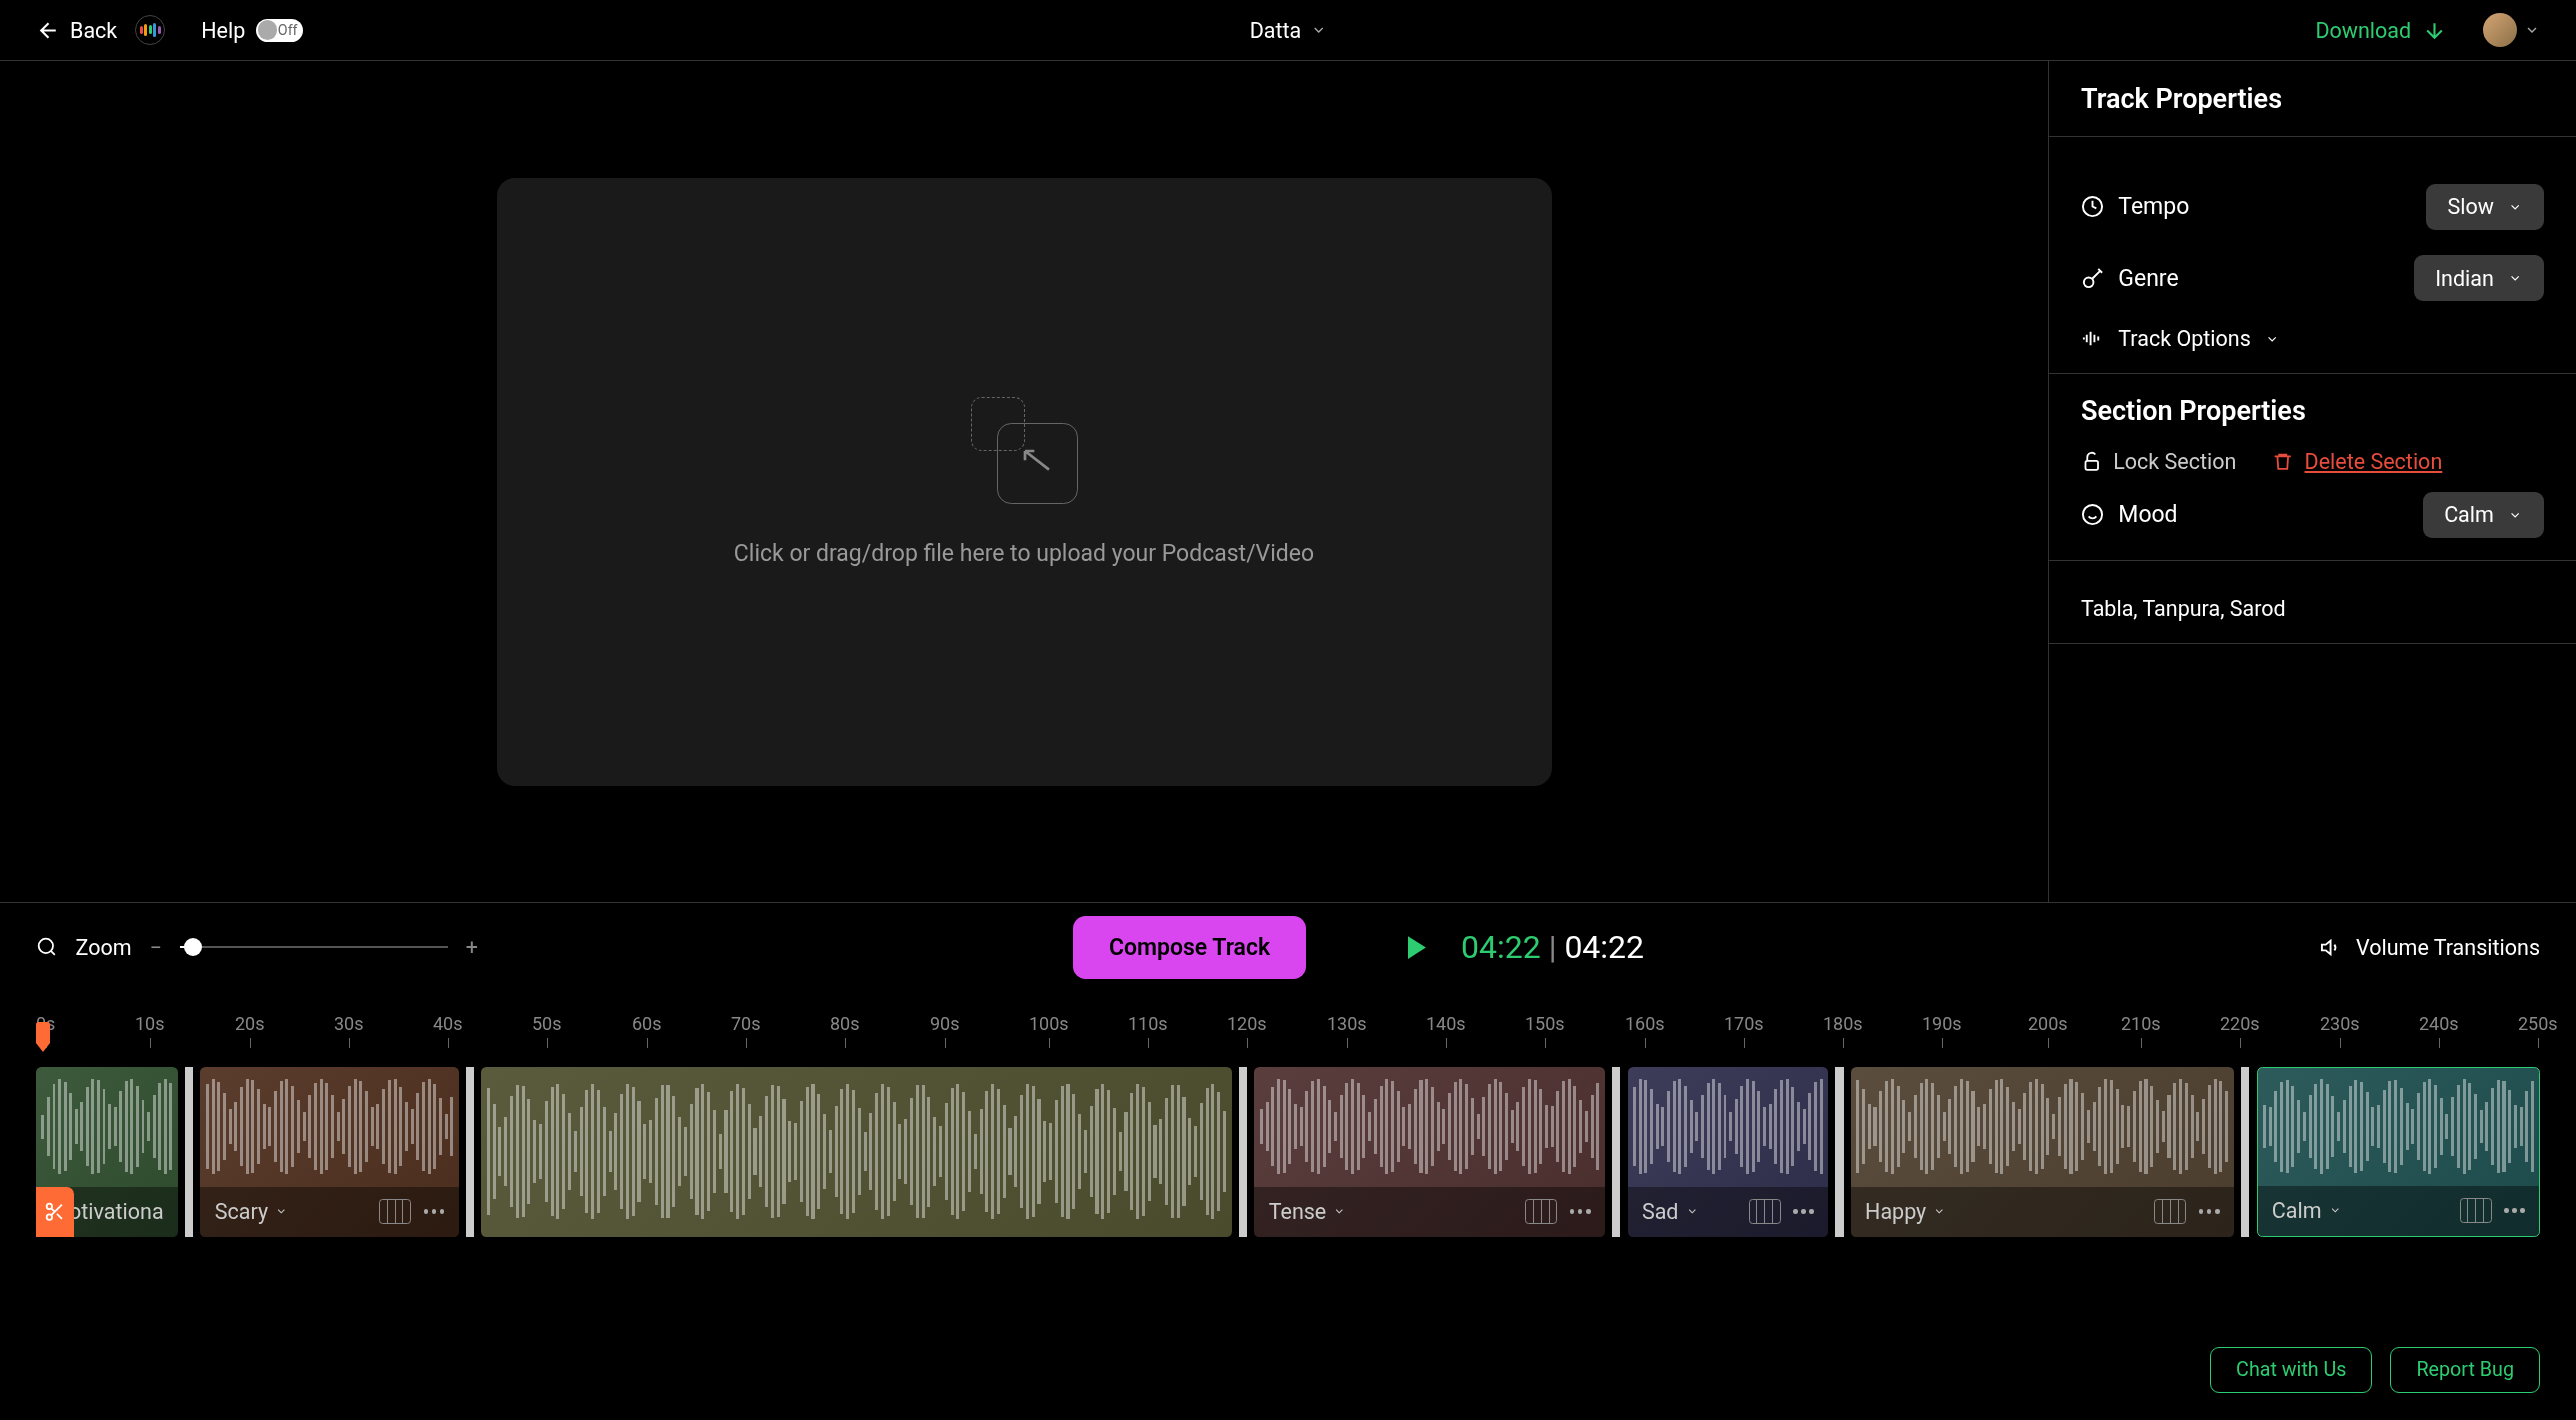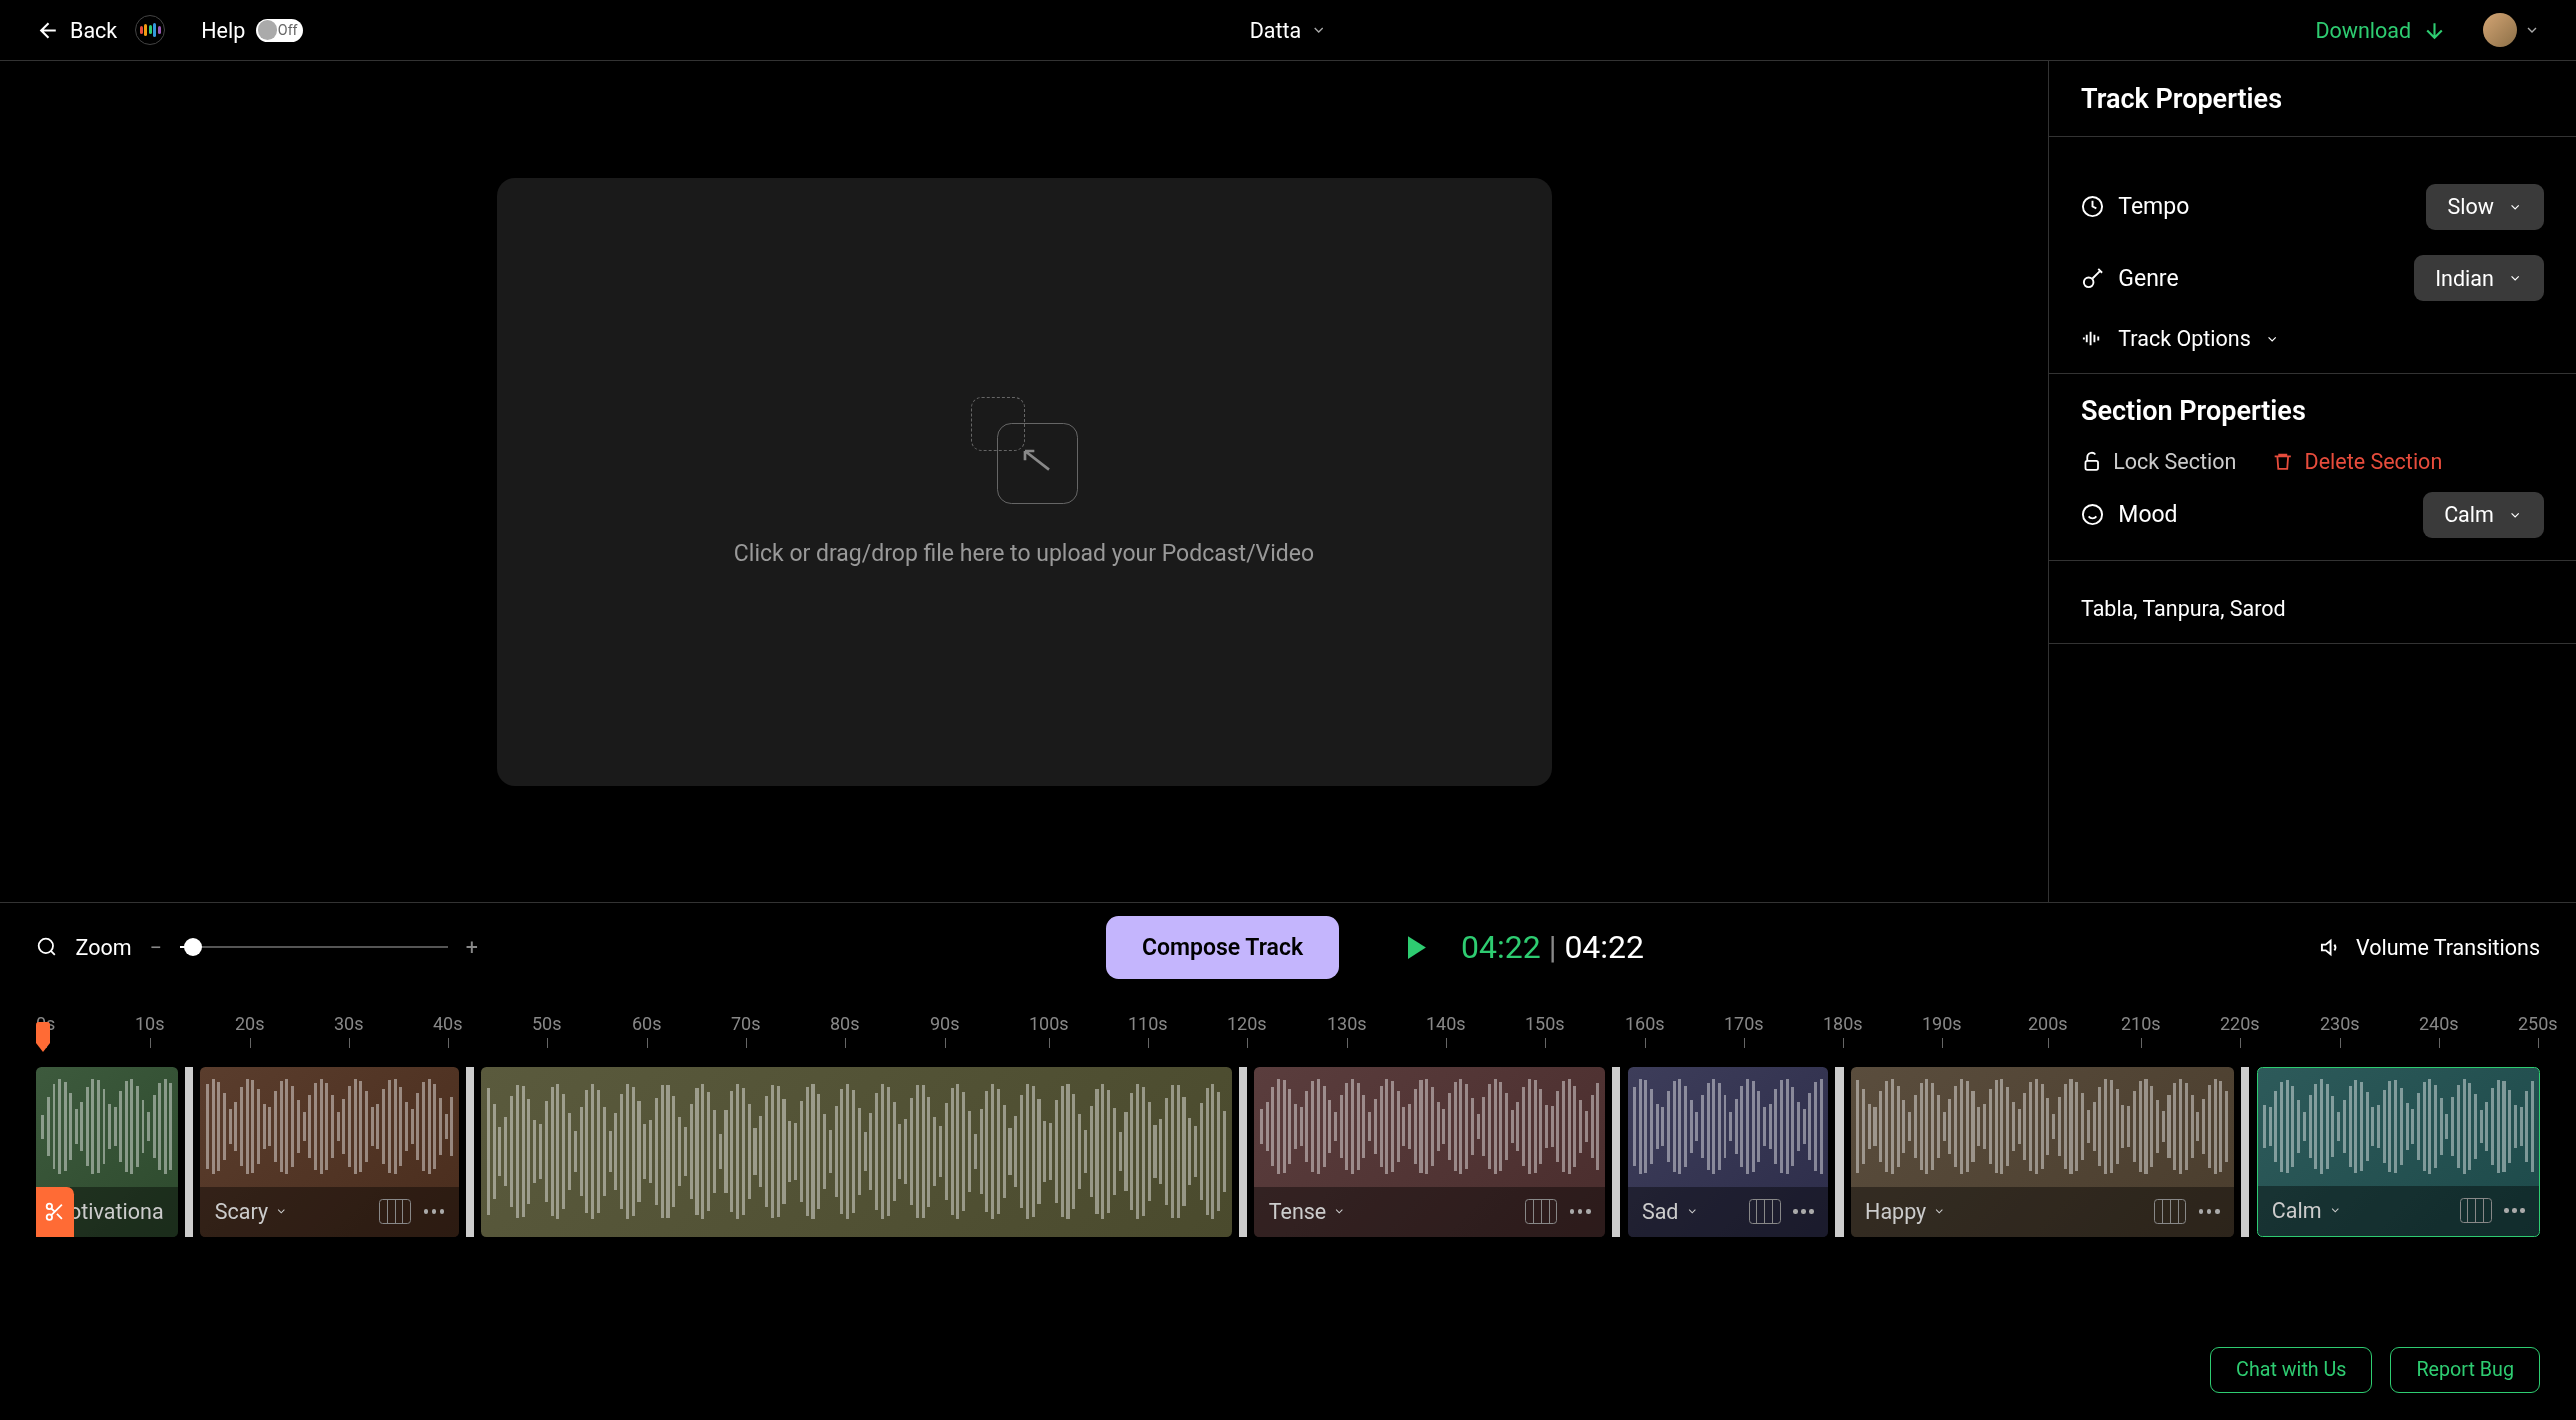--- a/index.html
+++ b/index.html
@@ -33,31 +33,31 @@
 .panel-section { border-bottom: 0.9px solid #333; padding: 21.5px 32px; }
 .panel-title { color: #fff; font-size: 27px; font-weight: 600; margin-bottom: 0; }
 .prop-row { display: flex; align-items: center; justify-content: space-between; margin-top: 25px; }
 .prop-row-wrap { display: flex; align-items: center; gap: 14.3px; }
 .prop-label { color: #fff; font-size: 23px; }
 .prop-select { background: #3a3a3a; color: #fff; padding: 10.7px 21.5px; border-radius: 9px; display: flex; align-items: center; gap: 14.3px; font-size: 21.5px; cursor: pointer; }
 .track-options-row { display: flex; align-items: center; gap: 14.3px; margin-top: 25px; color: #fff; cursor: pointer; }
 .section-props .prop-row { margin-top: 18px; }
 .section-actions { display: flex; gap: 36px; margin-top: 21.5px; }
 .section-action { display: flex; align-items: center; gap: 10.7px; cursor: pointer; }
-.delete-action { color: #e74c3c; }
+.delete-action { color: #e74c3c; text-decoration: underline; }
 .instruments-text { color: #fff; margin-top: 14.3px; font-size: 21.5px; }
 .edit-btn { background: #3a3a3a; color: #fff; padding: 9px 19.7px; border-radius: 9px; cursor: pointer; }
 
 
 .timeline-controls { height: 89px; display: flex; align-items: center; padding: 0 36px; border-top: 0.9px solid #333; position: relative; }
 .zoom-control { display: flex; align-items: center; gap: 18px; color: #fff; }
 .zoom-slider { width: 268px; height: 2.7px; background: #555; position: relative; }
 .zoom-slider-fill { position: absolute; left: 0; top: 0; height: 100%; width: 5%; background: #fff; }
 .zoom-thumb { position: absolute; left: 5%; top: 50%; transform: translate(-50%, -50%); width: 18px; height: 18px; background: #fff; border-radius: 50%; }
-.compose-btn { position: absolute; left: 50%; transform: translateX(-215px); background: #c4b5fd; color: #000; font-weight: 600; padding: 18px 36px; border-radius: 12.5px; font-size: 23px; cursor: pointer; margin-left: 33px; }
+.compose-btn { position: absolute; left: 50%; transform: translateX(-215px); background: #d946ef; color: #000; font-weight: 600; padding: 18px 36px; border-radius: 12.5px; font-size: 23px; cursor: pointer; }
 .play-time { position: absolute; left: 50%; transform: translateX(107px); display: flex; align-items: center; gap: 27px; }
 .play-icon-btn { color: #2ecc71; cursor: pointer; }
 .time-display { font-size: 32px; }
 .time-current { color: #2ecc71; }
 .time-sep { color: #888; }
 .time-total { color: #fff; }
 .volume-trans { margin-left: auto; display: flex; align-items: center; gap: 12.5px; color: #fff; cursor: pointer; }
 
 
 .timeline { height: 295px; position: relative; padding: 0 36px; }

